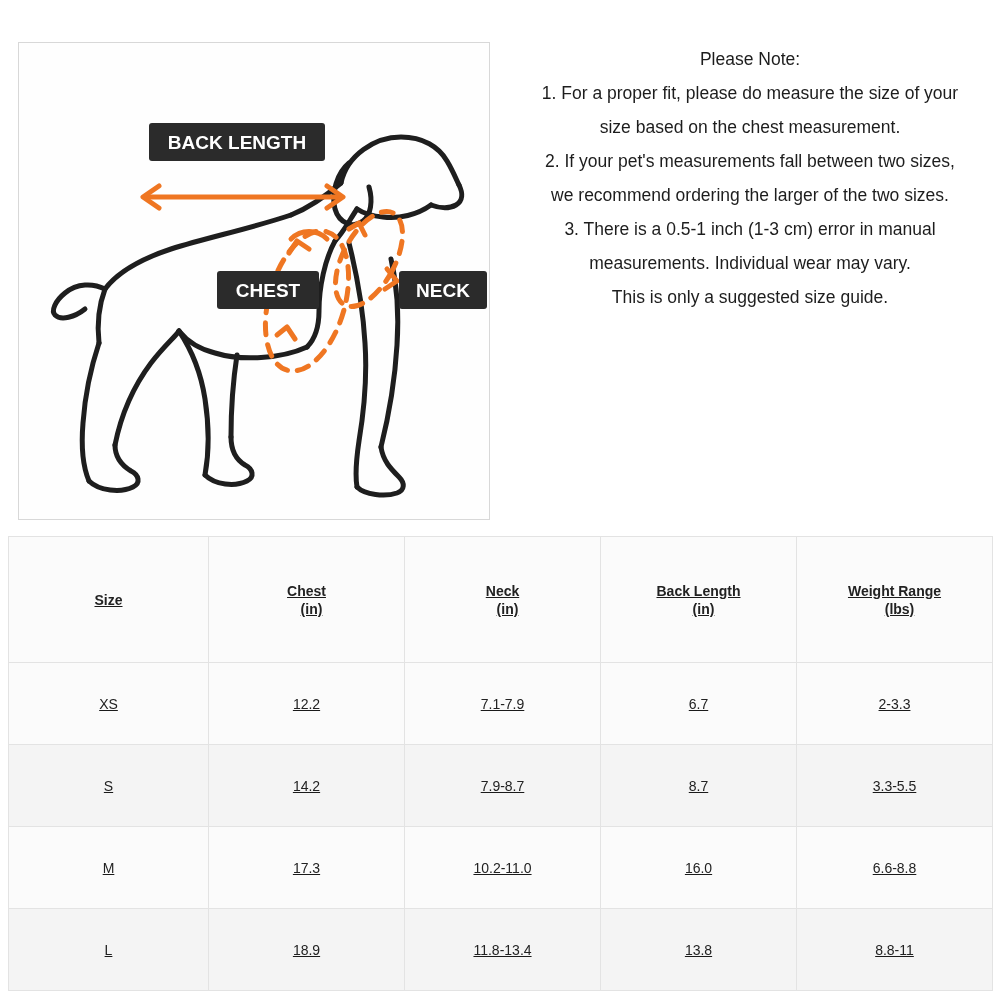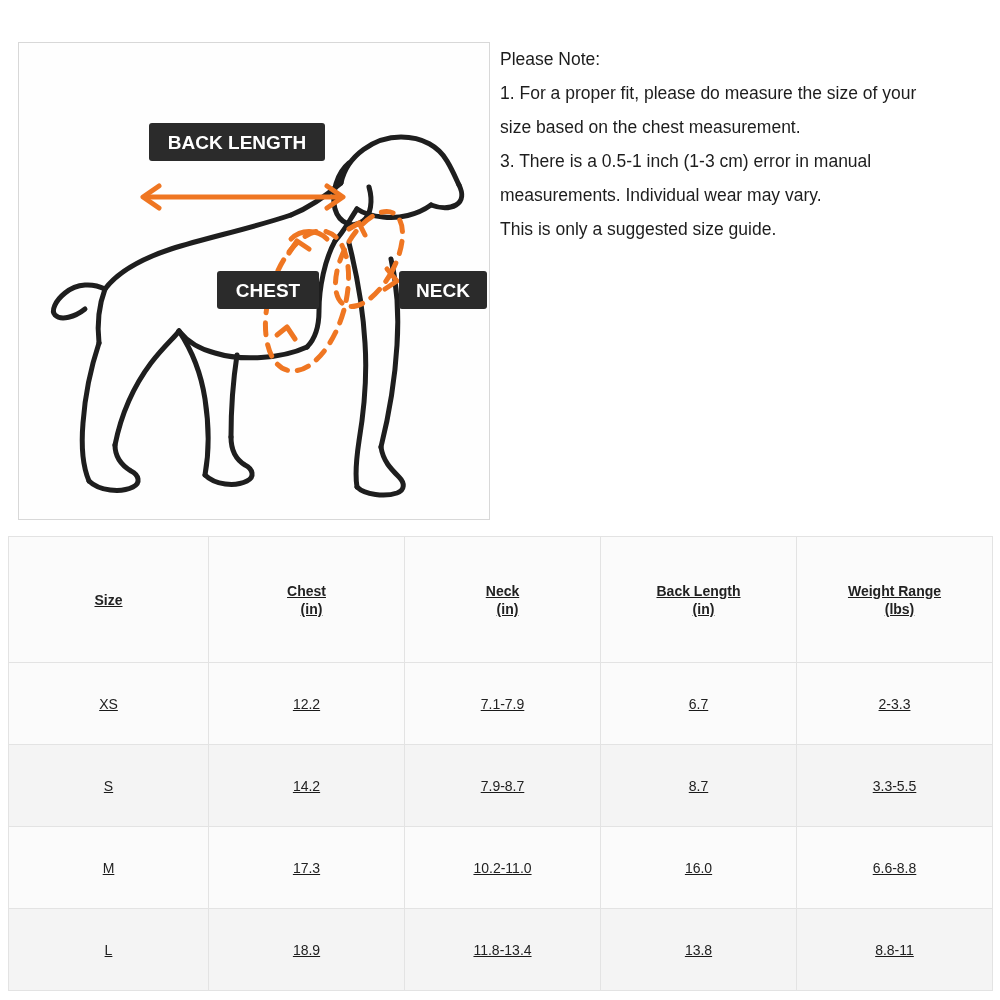--- a/index.html
+++ b/index.html
@@ -31,20 +31,21 @@
     border: 1px solid #d8d8d8;
     background: #fefefe;
   }
   .diagram-svg { display:block; width: 470px; height: 476px; }
 
   
   .notes {
     position: absolute;
     left: 500px; top: 42px;
     width: 500px;
+    text-align: center;
   }
   .note-line {
     font-size: 17.5px;
     line-height: 34px;
     color: #1d1d1d;
     white-space: nowrap;
     font-family: "Liberation Sans", sans-serif;
   }
 
   
@@ -163,20 +164,22 @@
           <rect x="380" y="228" width="88" height="38" rx="3" fill="#2b2b2b"></rect>
           <text x="424" y="254" text-anchor="middle" fill="#ffffff" font-family="Liberation Sans, sans-serif" font-size="19" font-weight="bold">NECK</text>
         </g>
       </svg>
     </div>
 
     <div class="notes">
       <div class="note-line">Please Note:</div>
       <div class="note-line">1. For a proper fit, please do measure the size of your</div>
       <div class="note-line">size based on the chest measurement.</div>
+      <div class="note-line">2. If your pet's measurements fall between two sizes,</div>
+      <div class="note-line">we recommend ordering the larger of the two sizes.</div>
       <div class="note-line">3. There is a 0.5-1 inch (1-3 cm) error in manual</div>
       <div class="note-line">measurements. Individual wear may vary.</div>
       <div class="note-line">This is only a suggested size guide.</div>
     </div>
   </div>
 
   <div class="table-wrap">
     <table class="size-table">
       <colgroup>
         <col class="c0">

